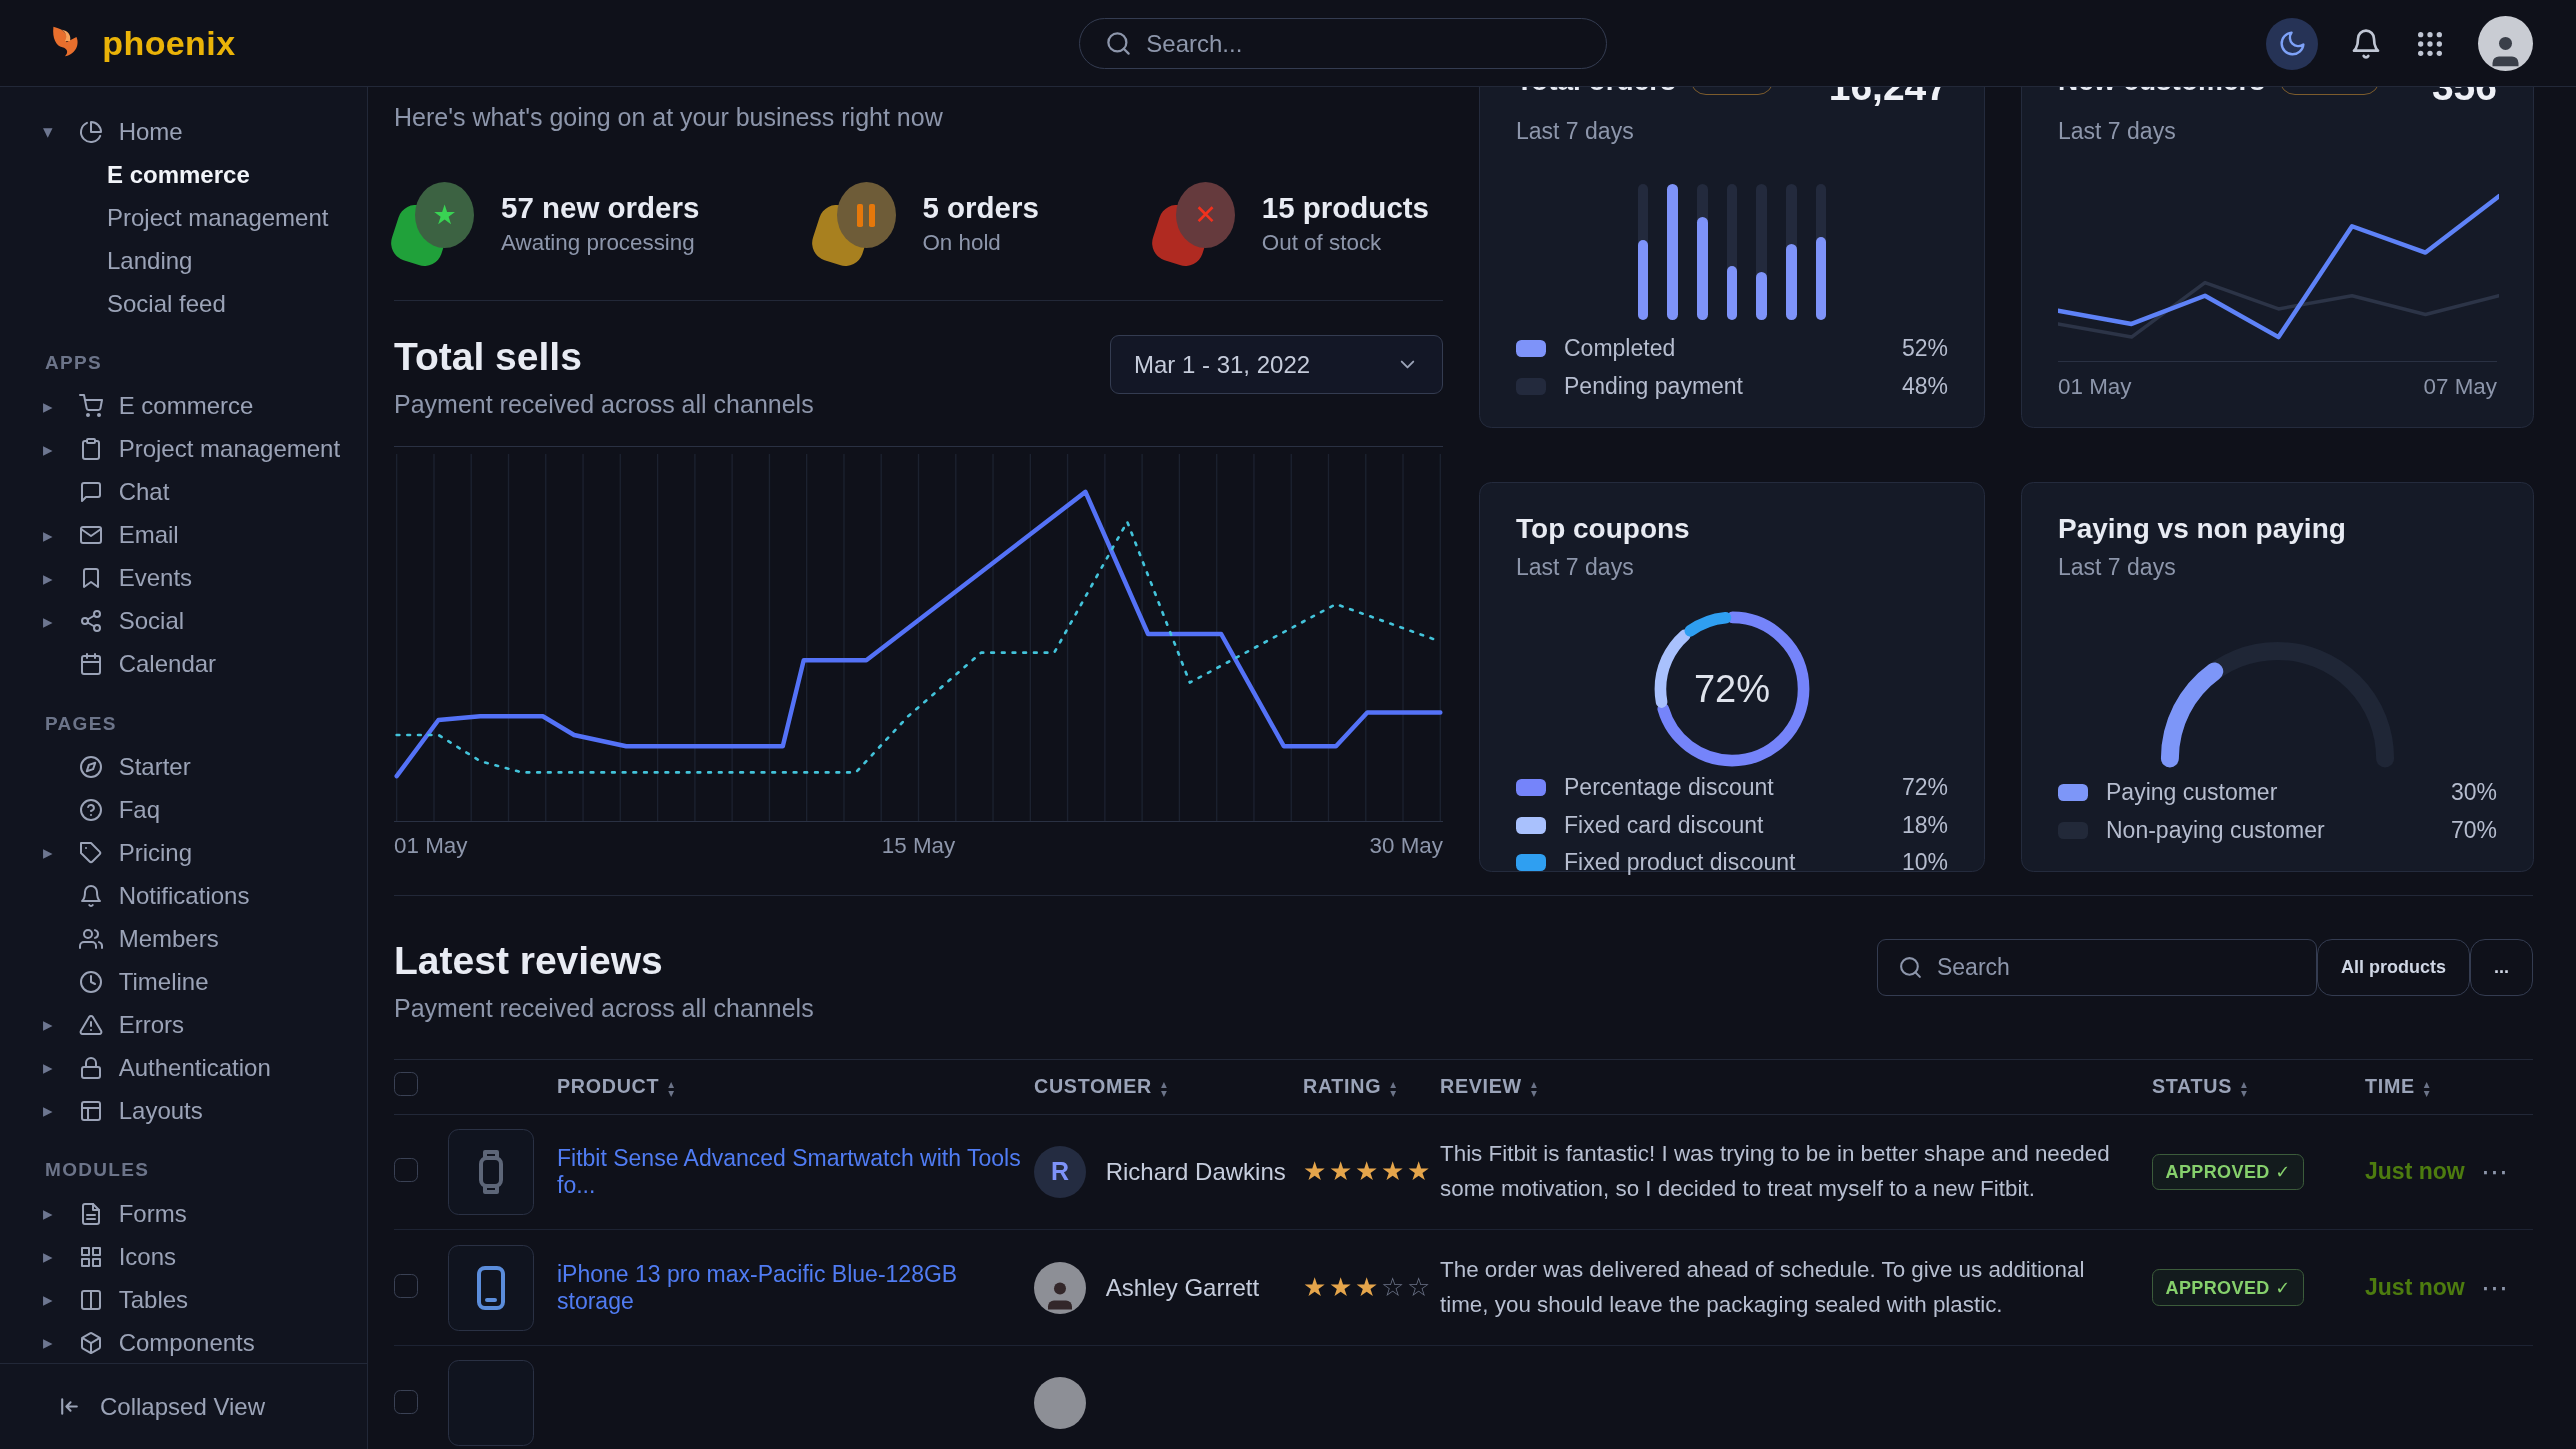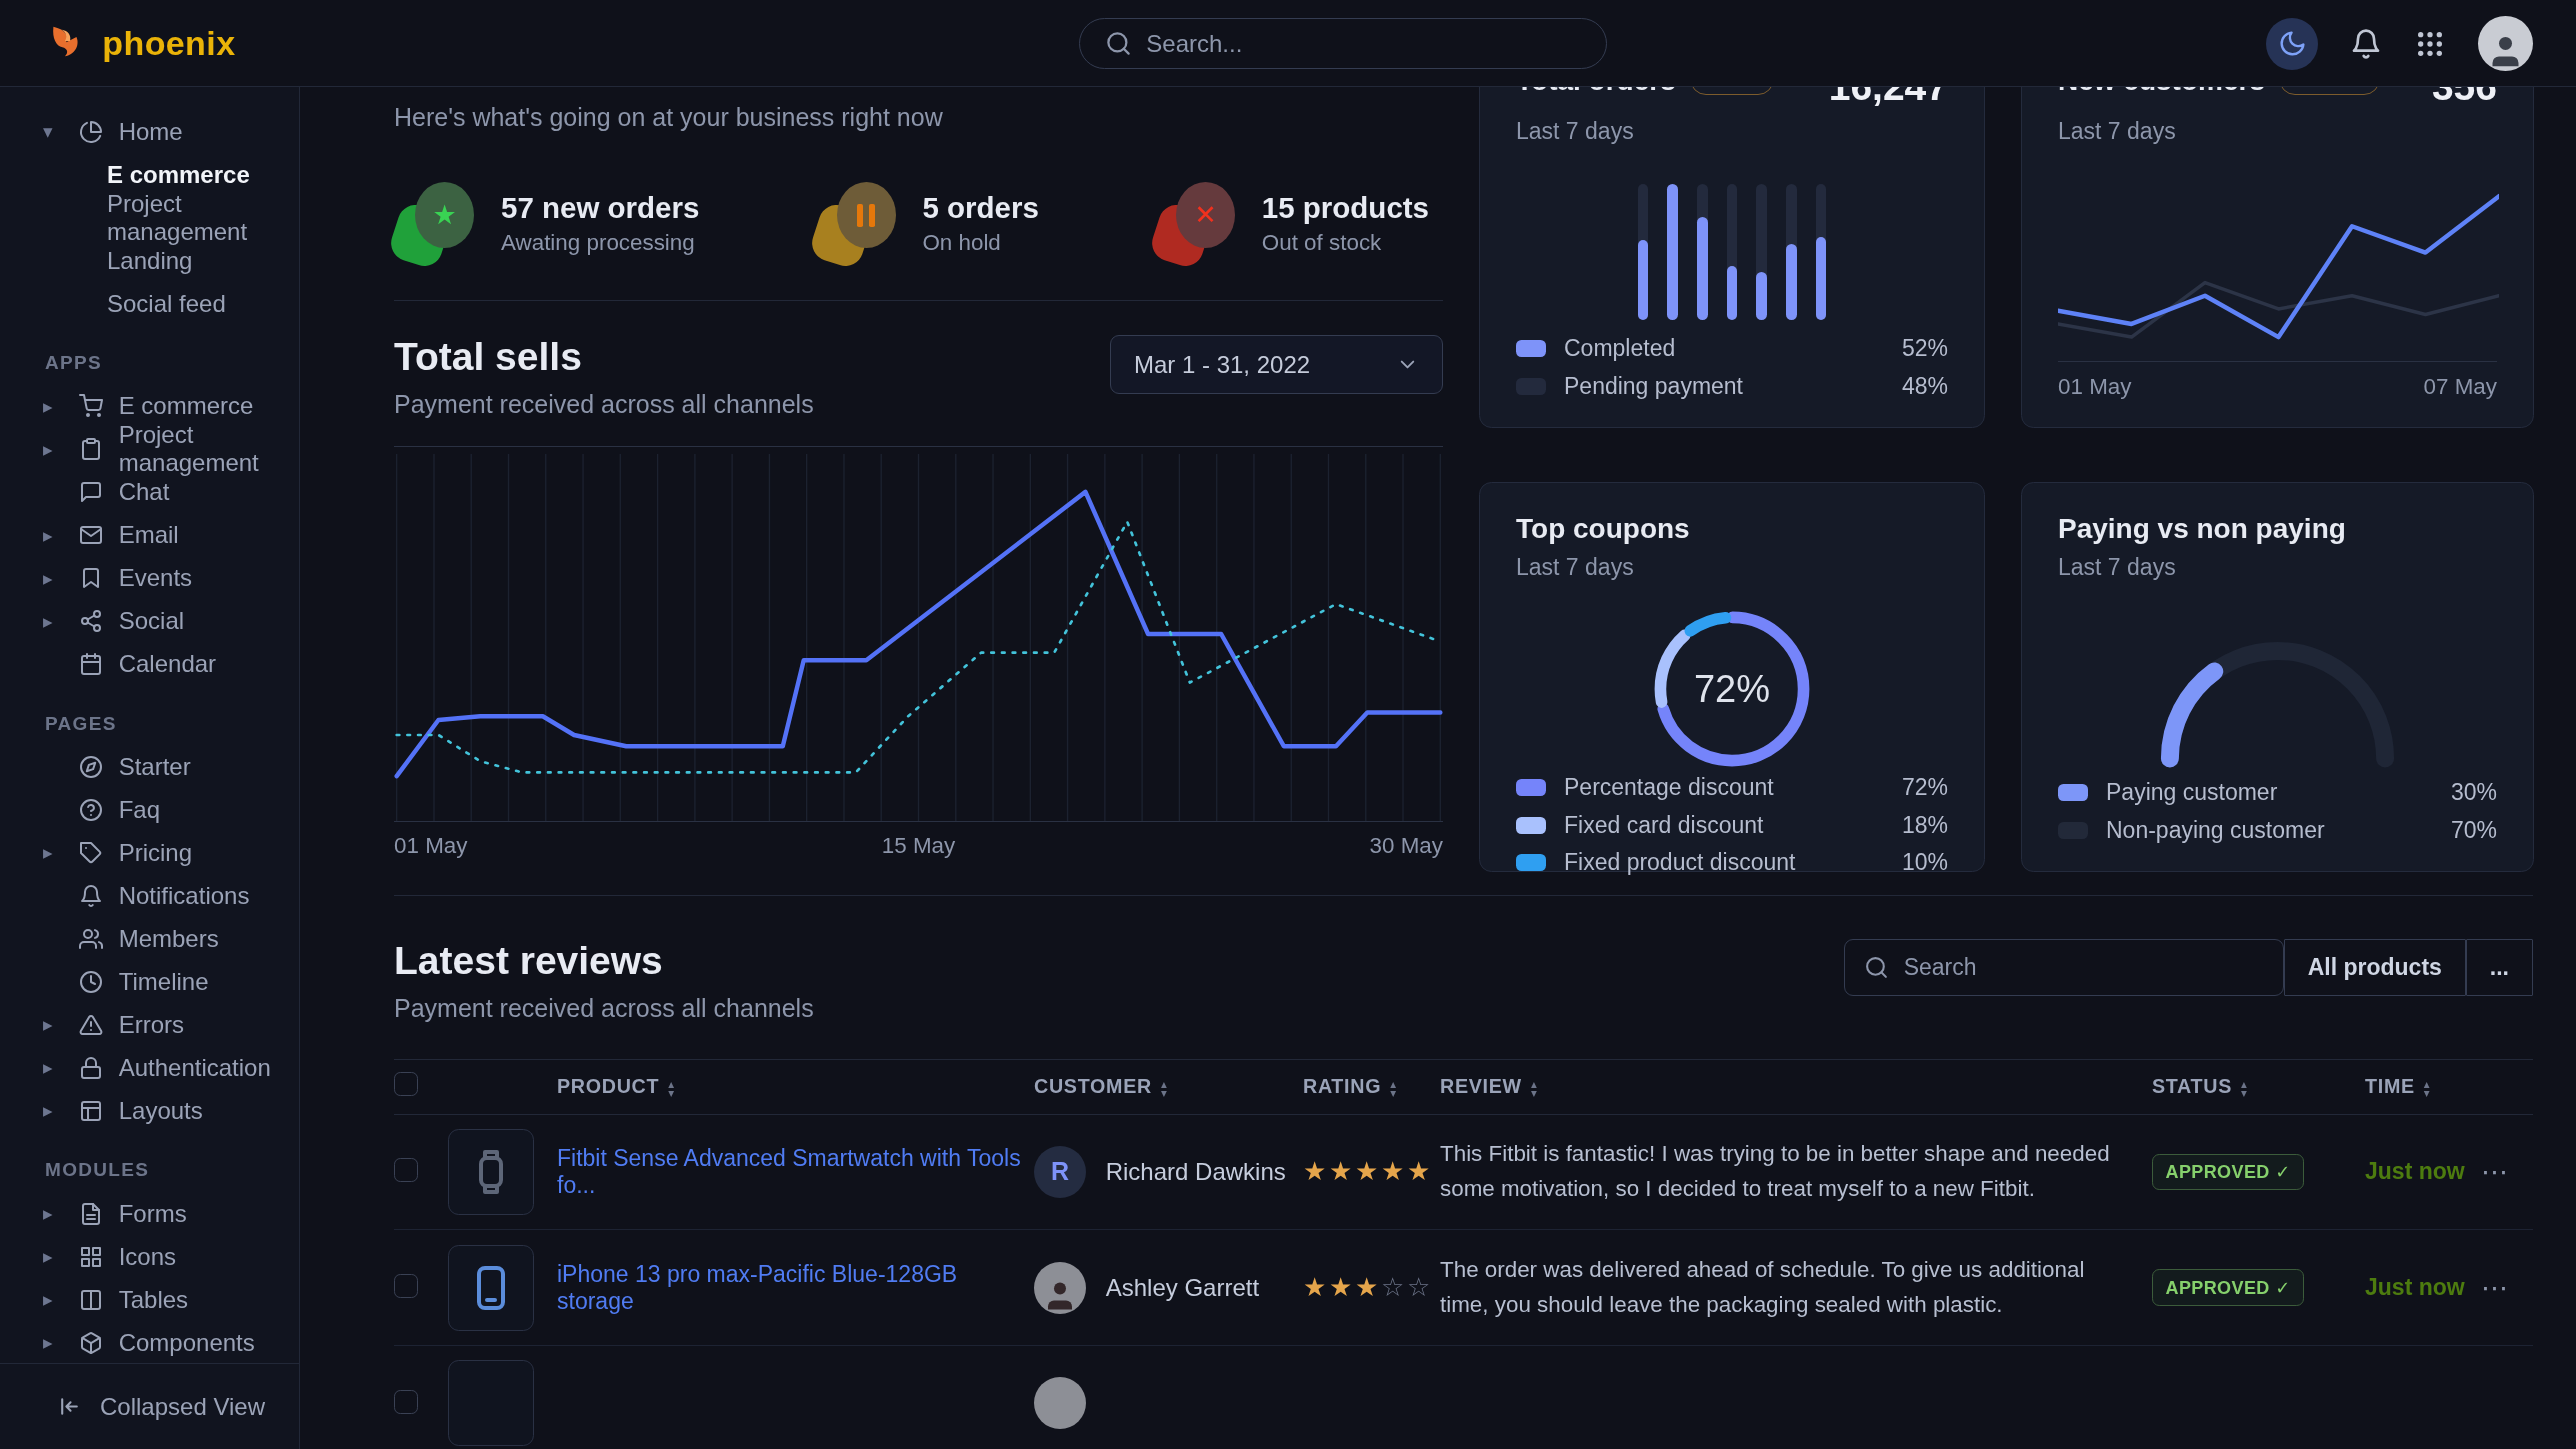--- a/index.html
+++ b/index.html
@@ -23,21 +23,21 @@
   .nav-right { position:absolute; right:43px; top:0; height:87px; display:flex; align-items:center; gap:32px; }
   .moon-btn { width:52px; height:52px; border-radius:50%; background:#263356; display:flex;
     align-items:center; justify-content:center; color:#7ea2f8; }
   .moon-btn .ic { width:29px; height:29px; }
   .nav-ic { width:32px; height:32px; color:#c0c6d4; }
   .avatar-top { width:55px; height:55px; border-radius:50%; background:#c9ccd3; overflow:hidden;
     display:flex; align-items:flex-end; justify-content:center; }
   .avatar-top .ic { width:39px; height:39px; color:#3a3f49; }
 
   
-  .sidebar { position:fixed; top:87px; left:0; bottom:0; width:300px; background:#11141f;
+  .sidebar { position:fixed; top:87px; left:0; bottom:0; width:368px; background:#11141f;
     border-right:1.8px solid #222838; padding-top:23px; display:flex; flex-direction:column; }
   .side-scroll { flex:1; overflow:hidden; }
   .side-item { display:flex; align-items:center; gap:16px; padding:0 0 0 43px; height:43px;
     color:#9ba3b7; font-size:24px; cursor:pointer; }
   .side-item .caret { width:19.7px; font-size:19px; color:#6d7690; flex:0 0 19.7px; }
   .caret-r::before { content:"\25B8"; }
   .caret-d::before { content:"\25BE"; }
   .side-item .ic { width:24px; height:24px; flex:0 0 24px; color:#9ba3b7; }
   .side-sub { padding-left:107px; height:43px; display:flex; align-items:center;
     color:#9ba3b7; font-size:24px; cursor:pointer; }
@@ -115,22 +115,22 @@
   
   .reviews { margin-top:23px; border-top:1.8px solid #222838; padding-top:43px; }
   .rev-head { display:flex; align-items:flex-start; }
   .rev-tools { margin-left:auto; display:flex; }
   .rev-search { width:440px; height:57px; border:1.8px solid #343c51; border-radius:9px;
     display:flex; align-items:center; gap:14.3px; padding:0 19.7px; }
   .rev-search .ic { width:25px; height:25px; color:#8d96ab; }
   .rev-search input { background:transparent; border:none; outline:none; color:#aab2c5;
     font-size:23px; width:340px; font-family:inherit; }
   .rev-search input::placeholder { color:#8d96ab; }
-  .btn { height:57px; border:1.8px solid #343c51; border-radius:1px; background:transparent;
-    color:#cfd6e4; font-size:23px; font-weight:700; padding:0 23px; font-family:inherit; cursor:pointer; }
+  .btn { height:57px; border:1.8px solid #343c51; border-radius:15px; background:transparent;
+    color:#cfd6e4; font-size:18px; font-weight:700; padding:0 23px; font-family:inherit; cursor:pointer; }
 
   table.rt { width:100%; border-collapse:collapse; margin-top:36px; }
   .rt th { border-top:1.8px solid #222838; border-bottom:1.8px solid #222838; height:55px;
     text-align:left; font-size:19.7px; font-weight:700; letter-spacing:0.7px; color:#9aa3b8;
     white-space:nowrap; }
   .rt td { border-bottom:1.8px solid #1d2333; vertical-align:middle; }
   .sort { display:inline-flex; flex-direction:column; font-size:11.6px; line-height:9px;
     color:#6c7489; margin-left:9px; vertical-align:middle; }
   .cb { width:24px; height:24px; border:1.8px solid #3a4154; border-radius:6.3px; background:transparent;
     display:inline-block; }

